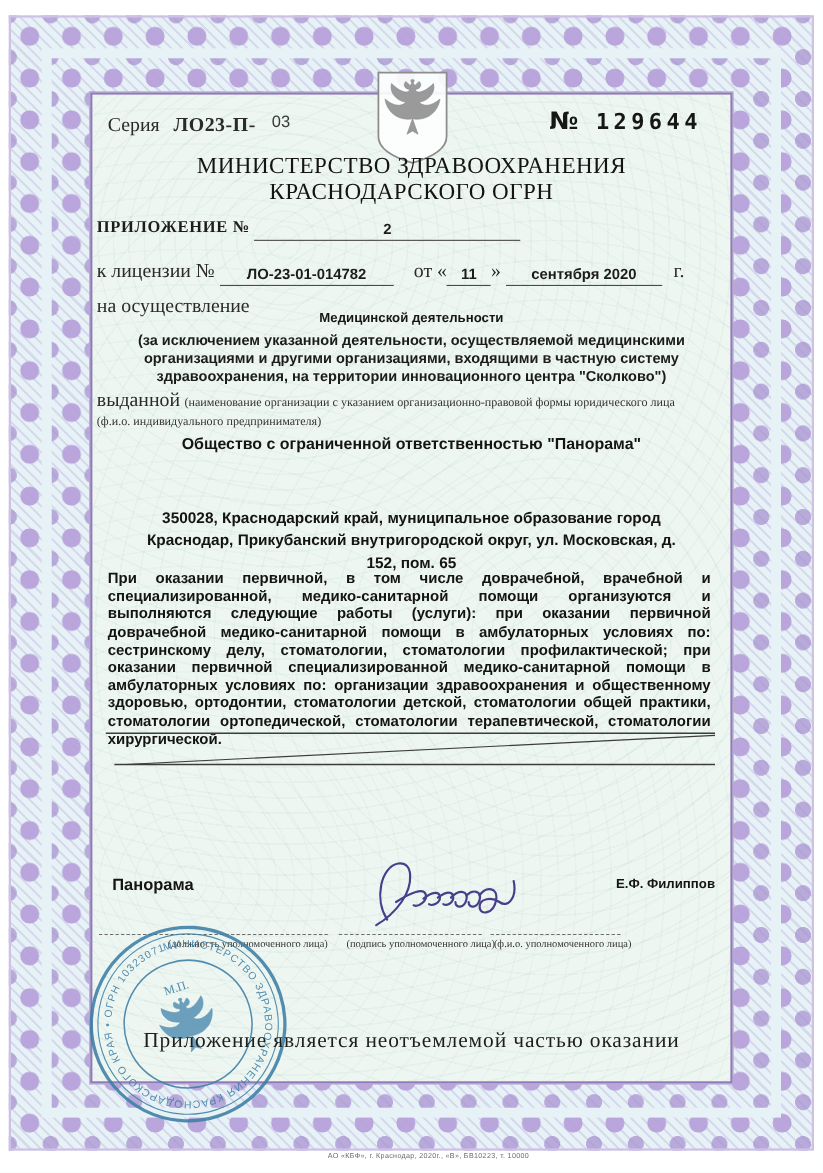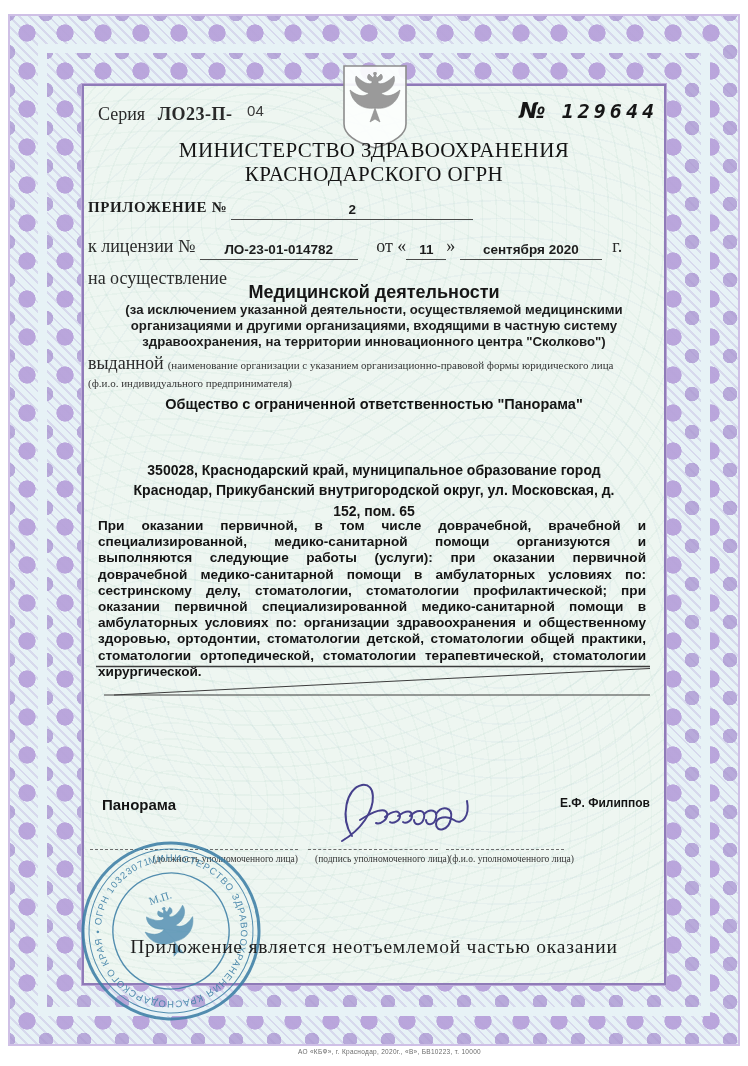--- a/index.html
+++ b/index.html
@@ -32,38 +32,38 @@
       repeating-radial-gradient(circle at 15% 80%, rgba(148,196,176,.08) 0 1.5px, transparent 1.5px 16px);
     border:2px solid #8f7bb8;
     box-shadow:0 0 0 1px #bcaad8;
   }
   .abs{position:absolute;}
 
   
   .series{left:14px;top:16px;font-size:18px;color:#2a2a2a;white-space:nowrap;}
   .series b{letter-spacing:.5px;}
   .series .suffix{font-family:"Liberation Sans",sans-serif;font-size:15px;color:#3a3a3a;vertical-align:4px;margin-left:10px;}
-  .docnum{right:6px;top:12px;font-family:"DejaVu Sans",sans-serif;white-space:nowrap;color:#161616;font-style:italic;}
+  .docnum{right:26px;top:12px;font-family:"DejaVu Sans",sans-serif;white-space:nowrap;color:#161616;}
   .docnum .nsign{font-weight:bold;font-size:22px;margin-right:16px;}
   .docnum .nval{font-family:"DejaVu Sans Mono",monospace;font-weight:bold;font-size:20px;letter-spacing:4px;}
   .emblem{left:254px;top:-24px;width:74px;height:90px;}
 
   .title{left:0;top:52px;width:100%;text-align:center;font-size:21px;line-height:1.15;color:#141414;letter-spacing:.4px;}
 
   
   .blank{display:inline-block;border-bottom:1px solid #4a4a4a;text-align:center;
          font-family:"Liberation Sans",sans-serif;font-weight:bold;font-size:13.5px;color:#1c1c1c;
          height:17px;vertical-align:-2px;}
   .row-appendix{left:4px;top:112px;width:560px;white-space:nowrap;}
   .lbl-appendix{font-weight:bold;font-size:15px;letter-spacing:.6px;color:#1d1d1d;}
   .row-license{left:4px;top:150px;width:572px;white-space:nowrap;font-size:18px;color:#2a2a2a;}
 
   .row-activity-label{left:4px;top:182px;font-size:18px;color:#2a2a2a;}
   .activity-title{left:0;top:196px;width:100%;text-align:center;
-       font-family:"Liberation Sans",sans-serif;font-weight:bold;font-size:18px;color:#161616;}
+       font-family:"Liberation Sans",sans-serif;font-weight:bold;font-size:12px;color:#161616;}
   .activity-note{left:30px;top:216px;width:520px;text-align:center;
        font-family:"Liberation Sans",sans-serif;font-weight:bold;font-size:13.2px;line-height:1.2;color:#1c1c1c;}
 
   .row-issued{left:4px;top:264px;width:556px;font-size:11px;line-height:1.45;color:#343434;}
   .row-issued .issued-word{font-size:18px;color:#2a2a2a;margin-right:4px;}
 
   .org-name{left:20px;top:310px;width:540px;text-align:center;
        font-family:"Liberation Sans",sans-serif;font-weight:bold;font-size:14.5px;color:#141414;}
   .address{left:40px;top:374px;width:500px;text-align:center;
        font-family:"Liberation Sans",sans-serif;font-weight:bold;font-size:14px;line-height:1.45;color:#141414;}
@@ -95,21 +95,21 @@
 <div class="frame">
   <div class="frame-edge"></div>
   <div class="frame-gap"></div>
 </div>
 
 <div class="panel">
 
   <div class="abs series">
     <span>Серия</span>
     <b style="margin-left:8px;">ЛО23-П-</b>
-    <span class="suffix">04</span>
+    <span class="suffix">03</span>
   </div>
 
   <svg class="abs emblem" viewBox="0 0 74 90">
     <path d="M6,4 h62 v58 q0,15 -31,24 q-31,-9 -31,-24 Z" fill="rgba(252,254,253,.92)" stroke="#8c8c8c" stroke-width="1.6"></path>
     <g fill="#9a9a9a" stroke="#8a8a8a" stroke-width="0.6">
       <symbol id="eagle" viewBox="0 0 60 60">
         <path d="M30,36 C18,38 7,31 5,18 C13,25 20,25 24,21 C13,19 9,10 11,4 C18,11 24,13 27,11 L27,9 C23,9 21,5 24,2 L28,6 L30,2 L32,6 L36,2 C39,5 37,9 33,9 L33,11 C36,13 42,11 49,4 C51,10 47,19 36,21 C40,25 47,25 55,18 C53,31 42,38 30,36 Z"></path>
         <path d="M30,36 L25,50 L30,47 L35,50 Z"></path>
         <circle cx="30" cy="1.5" r="1.5"></circle>
       </symbol>

